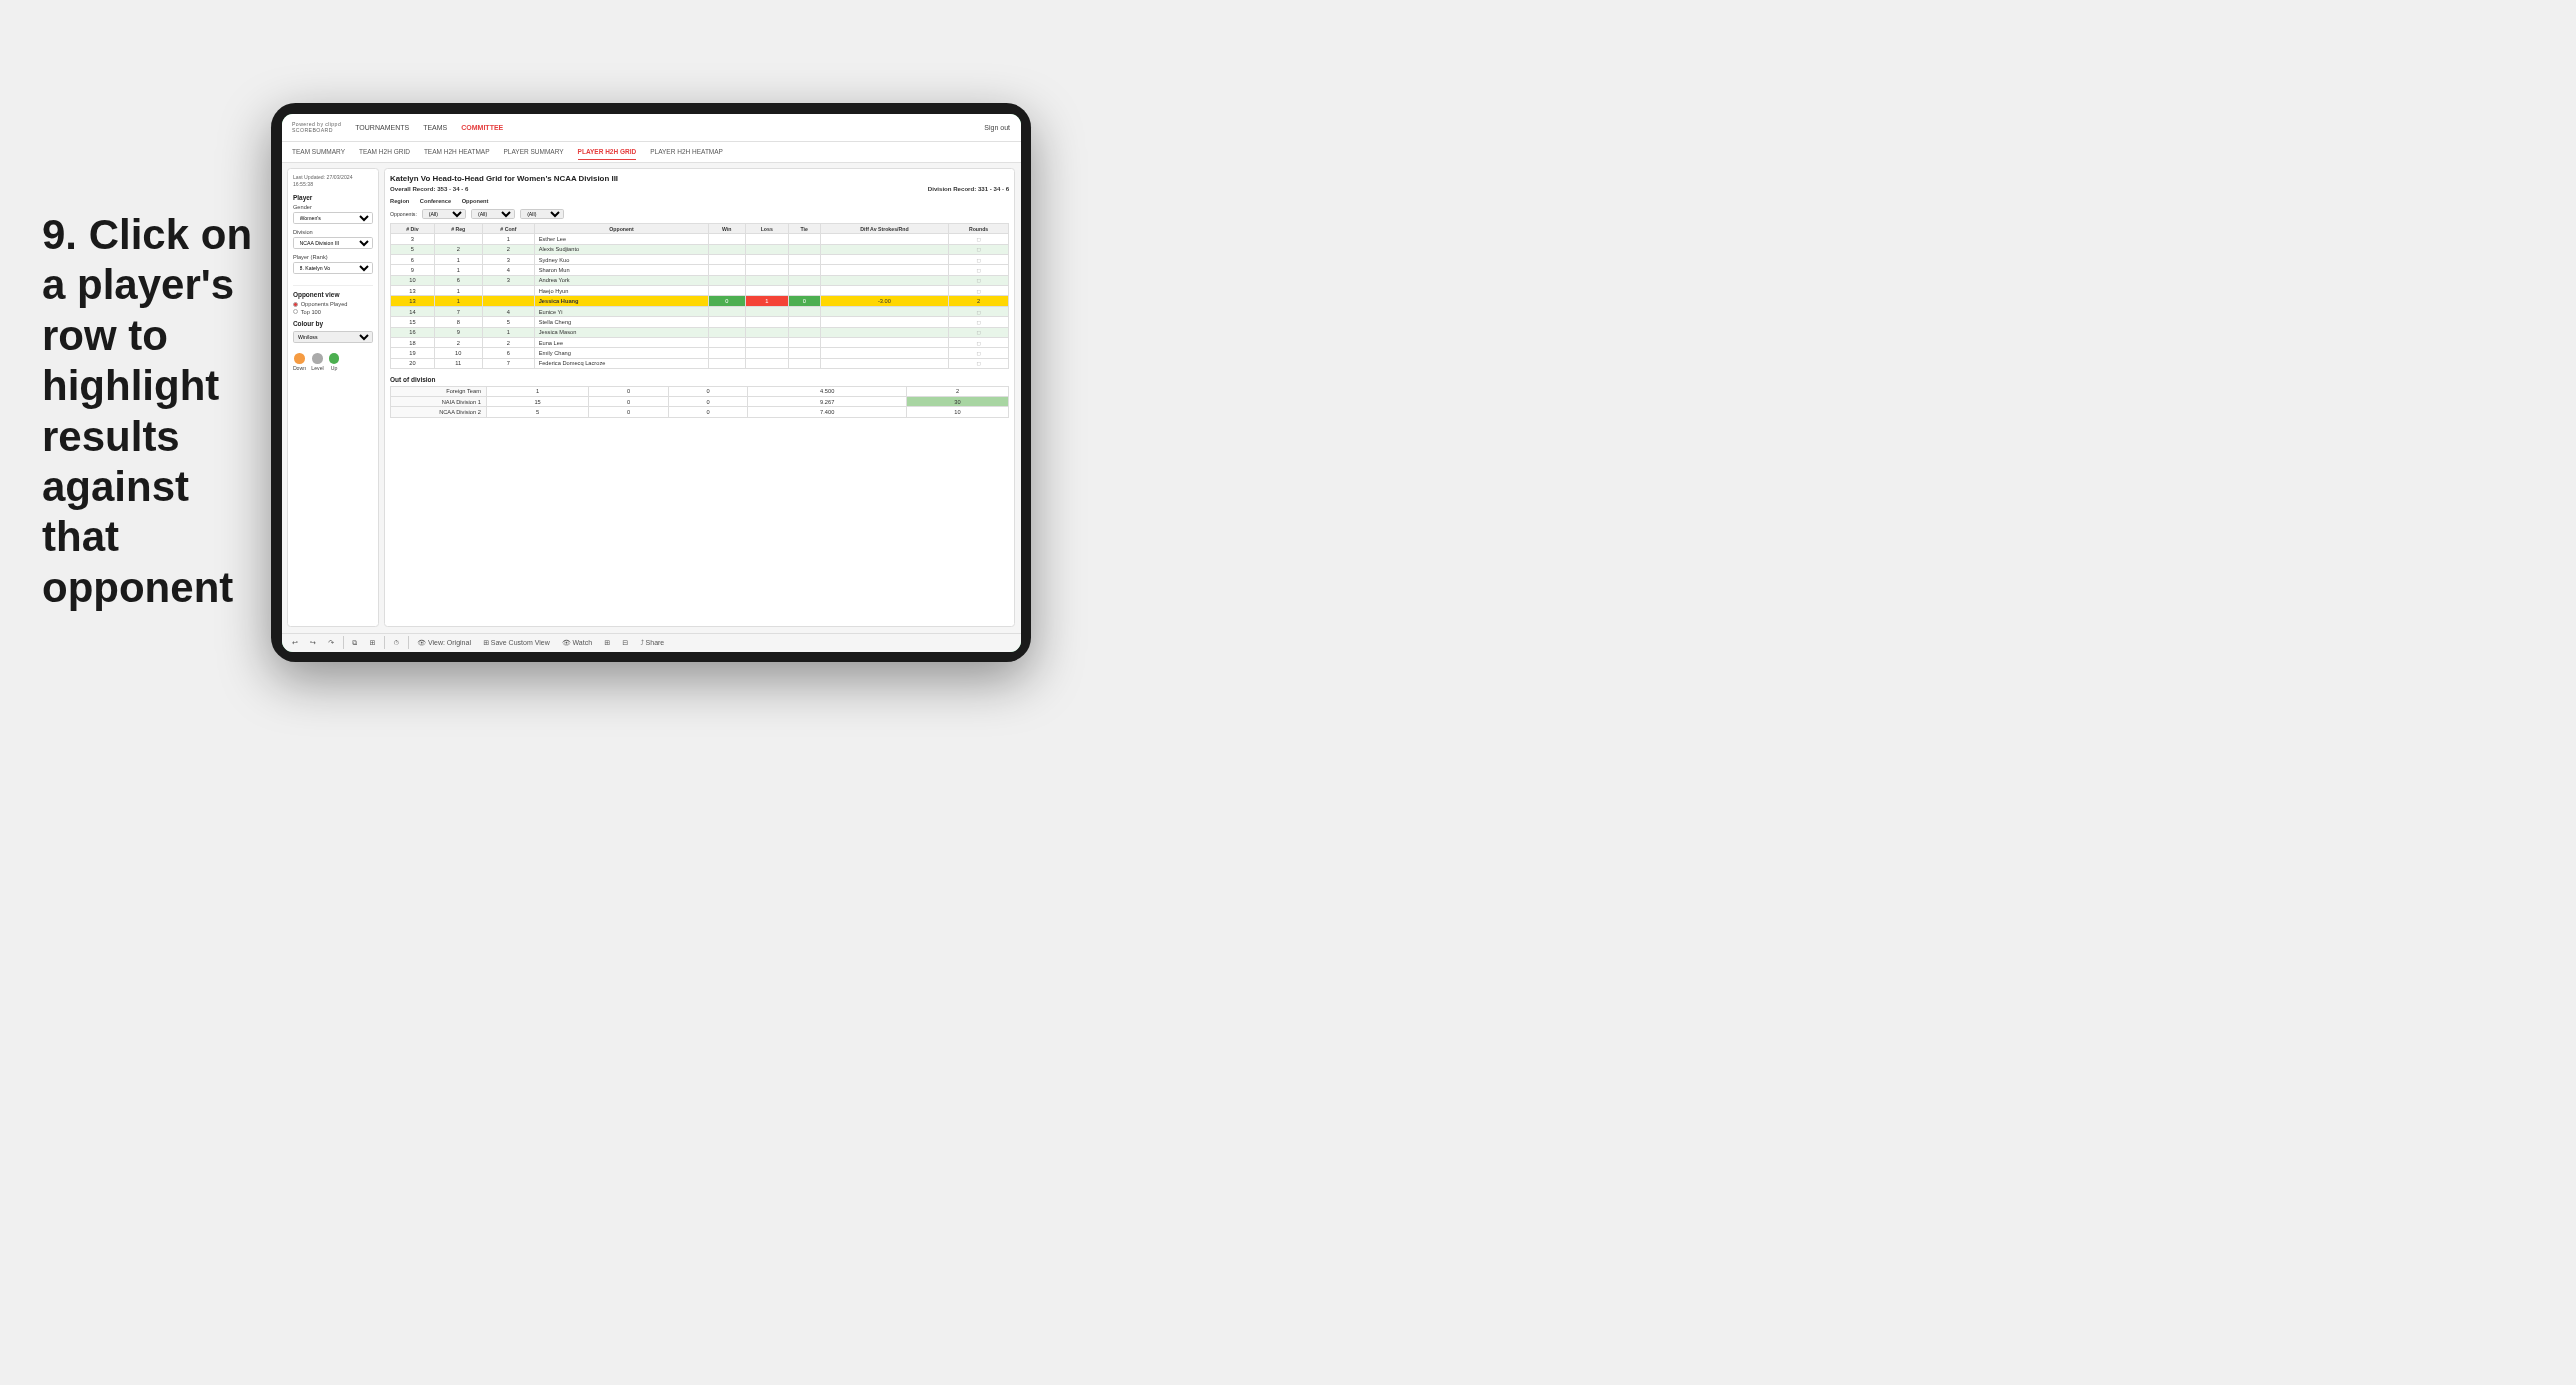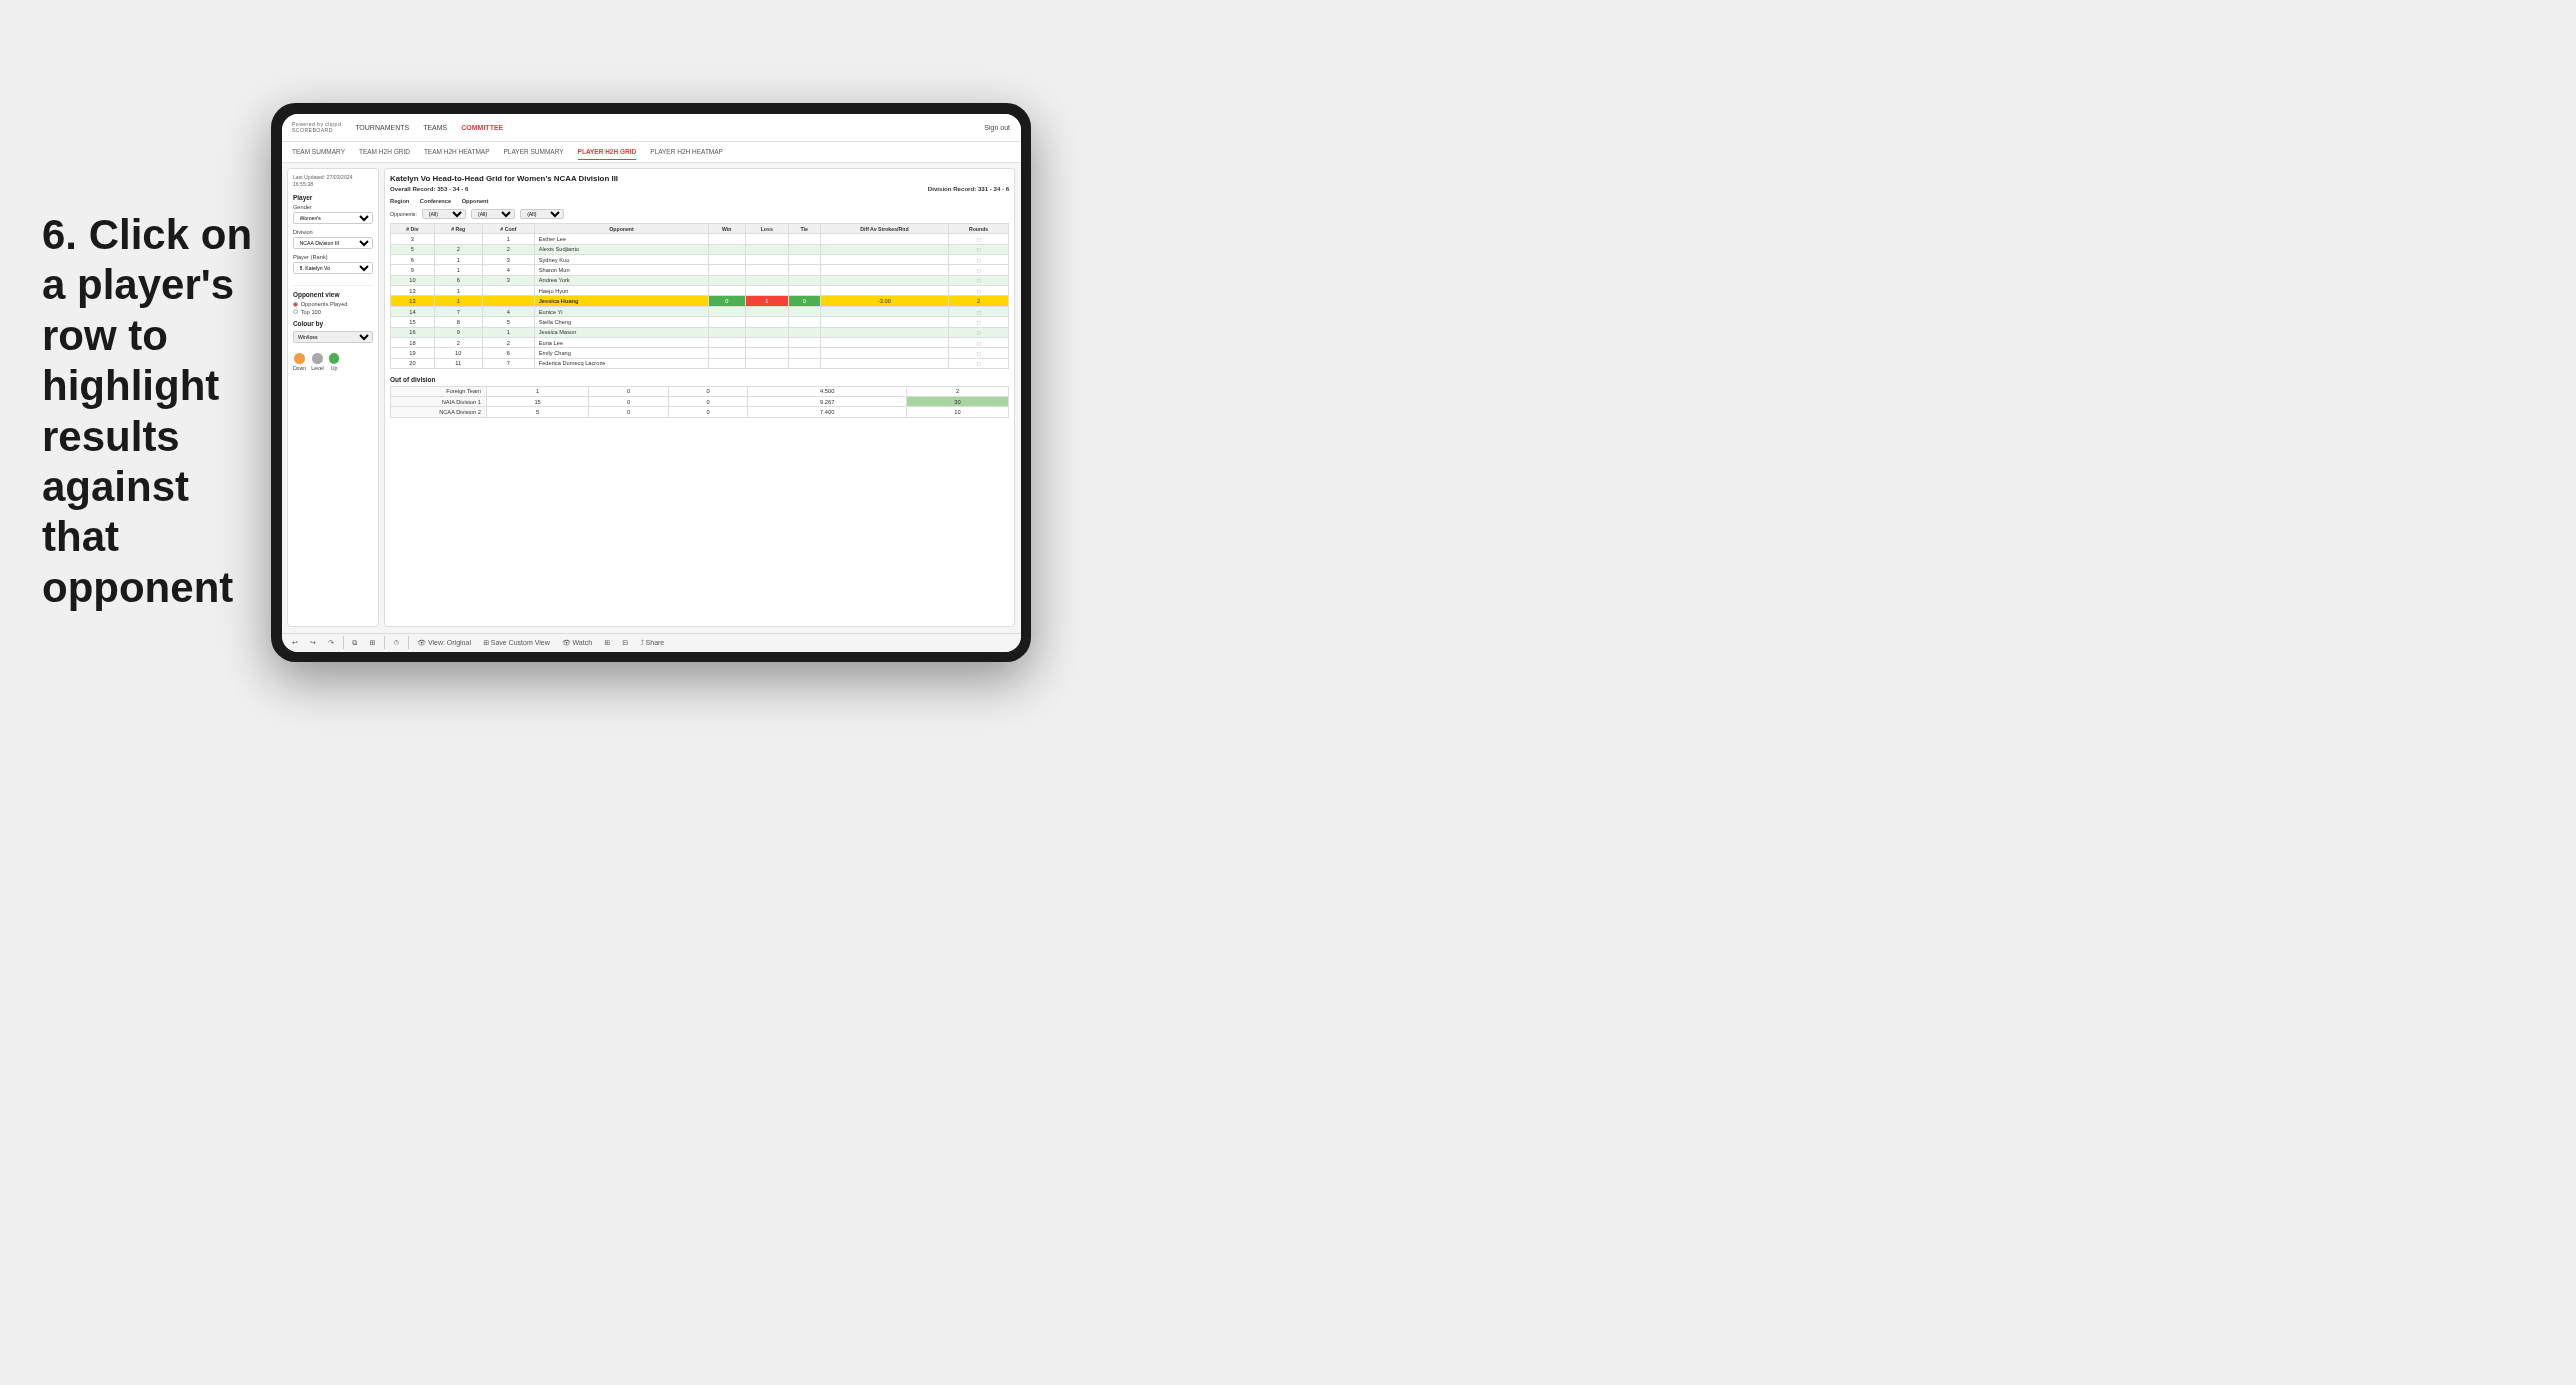--- a/index.html
+++ b/index.html
@@ -21,21 +21,21 @@
       height: 559px;
       background: #1a1a1a;
       border-radius: 24.5px;
       box-shadow: 0 17.5px 52px rgba(0,0,0,0.4);
       padding: 10.5px;
     }
     .tablet-screen {
       width: 100%;
       height: 100%;
       background: #86efac;
-      border-radius: 16px;
+      border-radius: 11px;
       overflow: hidden;
       display: flex;
       flex-direction: column;
     }
 
     
     .nav-bar {
       display: flex;
       align-items: center;
       padding: 3.5px 10.5px;
@@ -355,21 +355,21 @@
       font-size: 42px;
       font-weight: 700;
       color: #1a1a1a;
       line-height: 1.2;
       width: 227px;
     }
   </style>
 </head>
 <body>
 
-<div class="annotation-text">6. Click on a player's row to highlight results against that opponent</div>
+<div class="annotation-text">9. Click on a player's row to highlight results against that opponent</div>
 
 <svg style="position:absolute; left:426px; top:351px; width:192px; height:44px; overflow:visible; pointer-events:none;" viewBox="0 0 220 50" width="192" height="44">
   <defs>
     <marker id="arrowhead" markerWidth="8" markerHeight="6" refX="6" refY="3" orient="auto">
       <polygon points="0 0, 8 3, 0 6" fill="#e53e3e"></polygon>
     </marker>
   </defs>
   <path d="M 10,25 Q 80,25 180,25" stroke="#e53e3e" stroke-width="2.5" fill="none" marker-end="url(#arrowhead)"></path>
 </svg>
 

